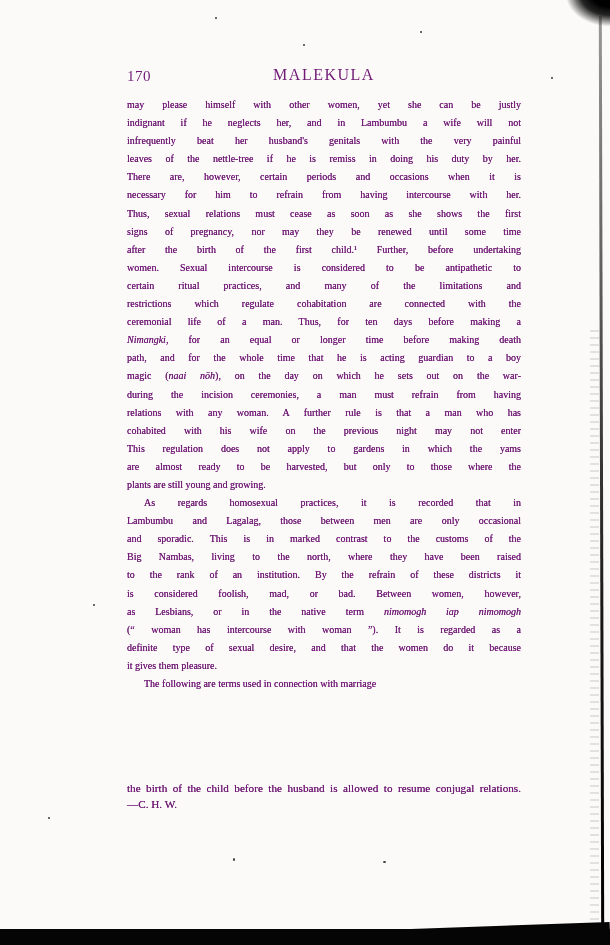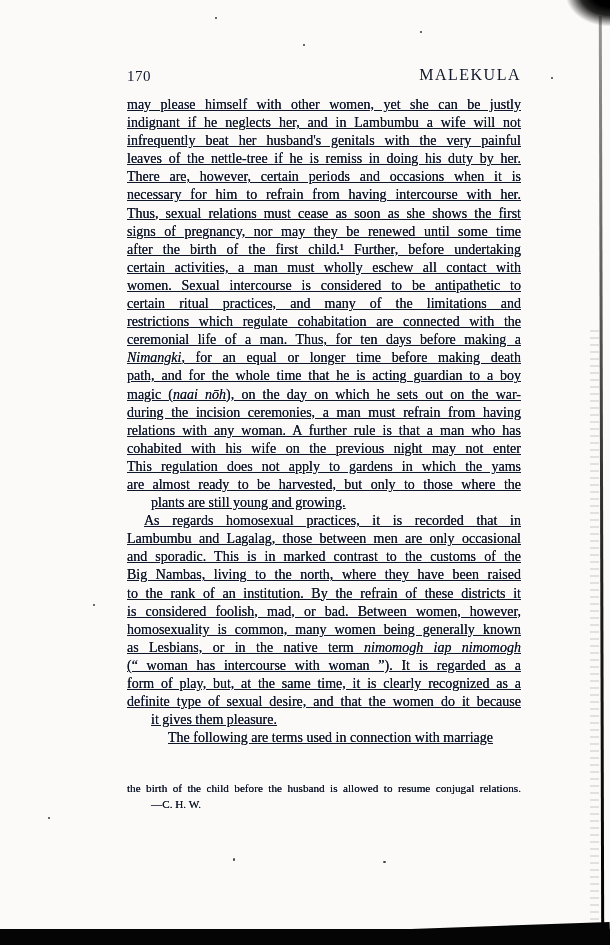--- a/index.html
+++ b/index.html
@@ -6,51 +6,50 @@
   body {
     width: 610px; height: 945px;
     font-family: "Liberation Serif", "DejaVu Serif", serif;
     background: #e9e9e7;
   }
   .page {
     position: relative;
     width: 610px; height: 945px;
     background: #fbfaf8;
     overflow: hidden;
-    color: #0f172a;
+    color: #701a75;
   }
   
   .header-row {
     position: absolute;
     left: 127px; top: 66px; width: 394px; height: 22px;
   }
   .page-number {
     position: absolute; left: 0; top: 2px;
     font-size: 15px; letter-spacing: 0.5px;
   }
   .running-head {
     position: absolute; left: 0; top: 0; width: 100%;
-    text-align: right;
+    text-align: center;
     font-size: 16px; letter-spacing: 1.5px;
   }
   
   .body-text {
     position: absolute;
     left: 127px; top: 96px; width: 394px;
-    font-size: 14px;
+    font-size: 10px;
     line-height: 18.1px;
     text-shadow: 0 0 0.4px currentColor; 
-    text-decoration: underline;
   }
   .line {
     text-align: justify;
     text-align-last: justify;
     white-space: normal;
   }
-  .line.last { text-align-last: left; margin-left: 24px; }
+  .line.last { text-align-last: left; }
   .line.indent { text-indent: 17px; }
   .line i { font-style: italic; }
   
   .footnote {
     position: absolute;
     left: 127px; top: 780px; width: 394px;
     font-size: 11.2px;
     line-height: 16px;
     text-shadow: 0 0 0.3px currentColor;
   }
@@ -107,21 +106,20 @@
       <div>
         <div class="line"><span>may please himself with other women, yet she can be justly</span></div>
         <div class="line"><span>indignant if he neglects her, and in Lambumbu a wife will not</span></div>
         <div class="line"><span>infrequently beat her husband's genitals with the very painful</span></div>
         <div class="line"><span>leaves of the nettle-tree if he is remiss in doing his duty by her.</span></div>
         <div class="line"><span>There are, however, certain periods and occasions when it is</span></div>
         <div class="line"><span>necessary for him to refrain from having intercourse with her.</span></div>
         <div class="line"><span>Thus, sexual relations must cease as soon as she shows the first</span></div>
         <div class="line"><span>signs of pregnancy, nor may they be renewed until some time</span></div>
         <div class="line"><span>after the birth of the first child.¹  Further, before undertaking</span></div>
-        <div class="line"><span>certain activities, a man must wholly eschew all contact with</span></div>
         <div class="line"><span>women.  Sexual intercourse is considered to be antipathetic to</span></div>
         <div class="line"><span>certain ritual practices, and many of the limitations and</span></div>
         <div class="line"><span>restrictions which regulate cohabitation are connected with the</span></div>
         <div class="line"><span>ceremonial life of a man.  Thus, for ten days before making a</span></div>
         <div class="line"><span></span><i>Nimangki</i><span>, for an equal or longer time before making death</span></div>
         <div class="line"><span>path, and for the whole time that he is acting guardian to a boy</span></div>
         <div class="line"><span>magic (</span><i>naai nōh</i><span>), on the day on which he sets out on the war-</span></div>
         <div class="line"><span>during the incision ceremonies, a man must refrain from having</span></div>
         <div class="line"><span>relations with any woman.  A further rule is that a man who has</span></div>
         <div class="line"><span>cohabited with his wife on the previous night may not enter</span></div>
@@ -129,24 +127,22 @@
         <div class="line"><span>are almost ready to be harvested, but only to those where the</span></div>
         <div class="line last"><span>plants are still young and growing.</span></div>
       </div>
       <div>
         <div class="line indent"><span>As regards homosexual practices, it is recorded that in</span></div>
         <div class="line"><span>Lambumbu and Lagalag, those between men are only occasional</span></div>
         <div class="line"><span>and sporadic.  This is in marked contrast to the customs of the</span></div>
         <div class="line"><span>Big Nambas, living to the north, where they have been raised</span></div>
         <div class="line"><span>to the rank of an institution.  By the refrain of these districts it</span></div>
         <div class="line"><span>is considered foolish, mad, or bad.  Between women, however,</span></div>
-        <div class="line"><span>homosexuality is common, many women being generally known</span></div>
         <div class="line"><span>as Lesbians, or in the native term </span><i>nimomogh iap nimomogh</i><span></span></div>
         <div class="line"><span>(“ woman has intercourse with woman ”).  It is regarded as a</span></div>
-        <div class="line"><span>form of play, but, at the same time, it is clearly recognized as a</span></div>
         <div class="line"><span>definite type of sexual desire, and that the women do it because</span></div>
         <div class="line last"><span>it gives them pleasure.</span></div>
       </div>
       <div>
         <div class="line last indent"><span>The following are terms used in connection with marriage</span></div>
       </div>
     </div>
 
   <div class="footnote">
       <div class="line"><span>the birth of the child before the husband is allowed to resume conjugal relations.</span></div>

